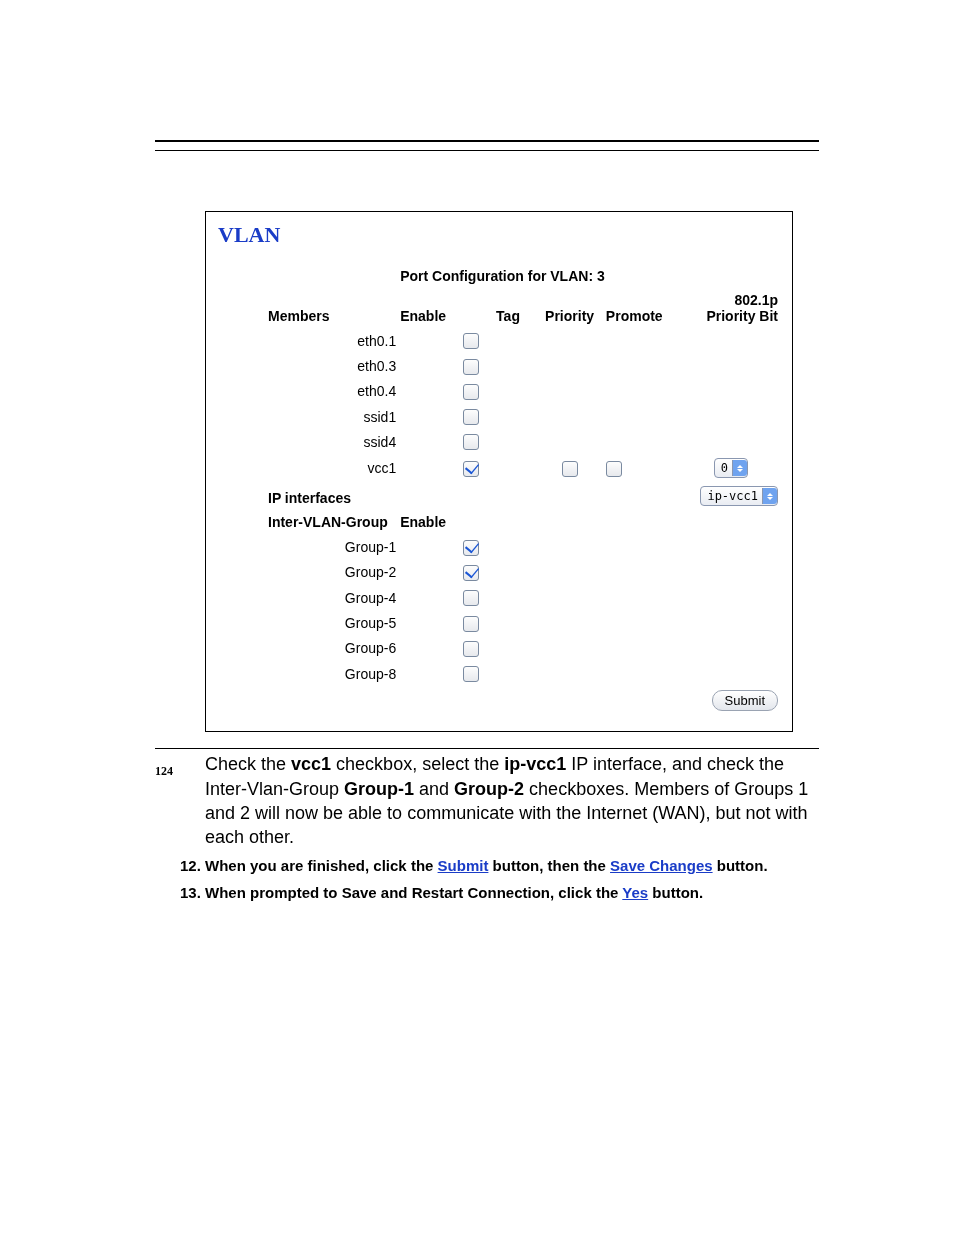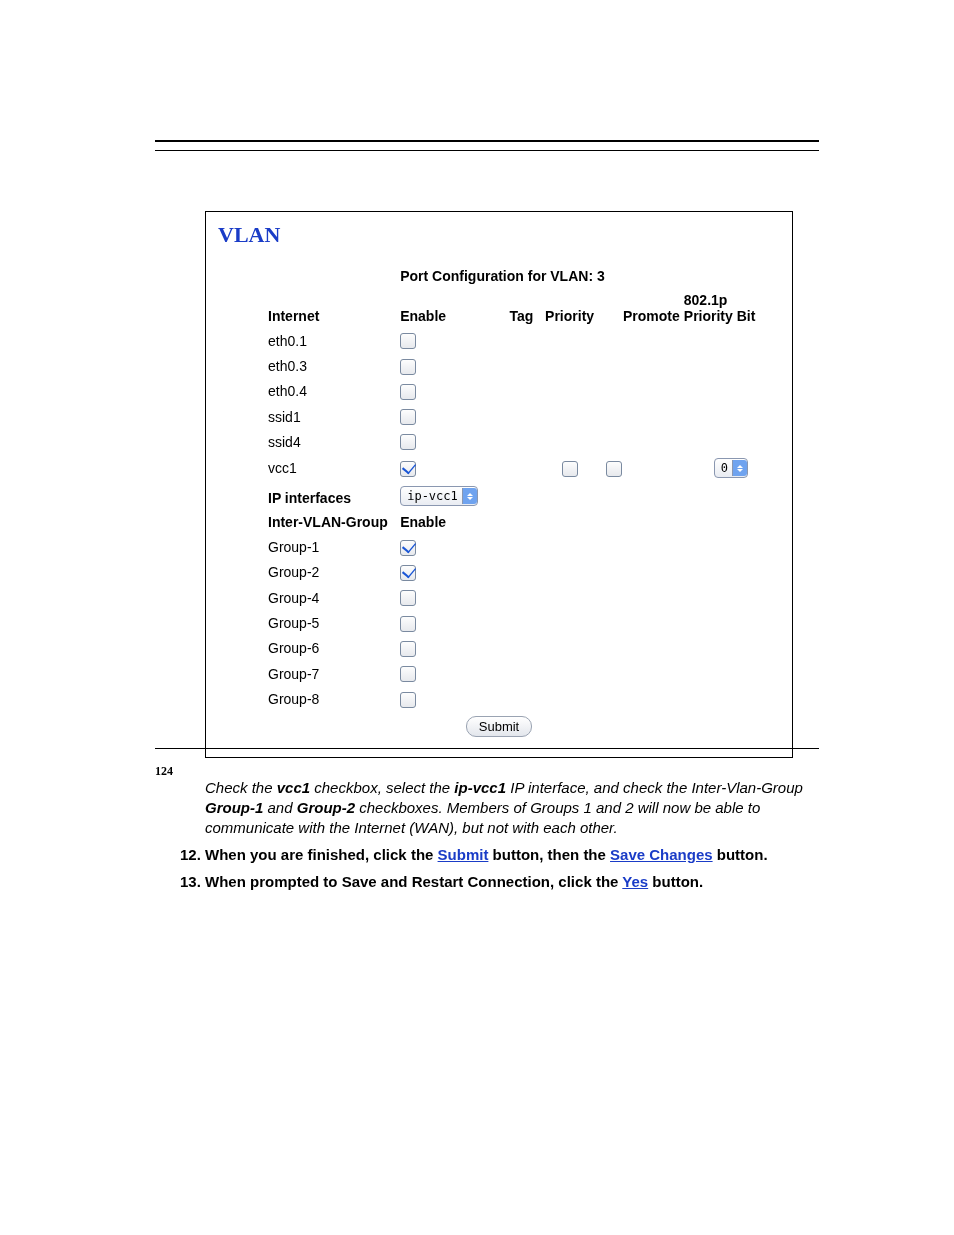--- a/index.html
+++ b/index.html
@@ -3,37 +3,37 @@
 <meta charset="utf-8">
 <style>
   html,body{margin:0;padding:0;background:#fff;font-family:Verdana,Geneva,sans-serif;color:#000;}
   .page{width:954px;height:904px;margin:0 auto;position:relative;box-sizing:border-box;padding:140px 135px 0 155px;}
   .rule{border-top:2px solid #000;margin-bottom:8px;}
   .rule.thin{border-top:1px solid #000;}
   .panel{border:1px solid #000;margin:60px 0 20px 50px;width:588px;box-sizing:border-box;padding:10px 12px 16px 12px;}
   .panel-title{color:#1a3cc7;font-family:Georgia,'Times New Roman',serif;font-weight:bold;font-size:22px;margin-bottom:16px;}
   table.vlan{border-collapse:collapse;width:100%;font-family:Verdana,Geneva,sans-serif;font-size:14px;}
   table.vlan th{font-weight:bold;text-align:left;padding:4px 2px;vertical-align:bottom;}
-  table.vlan td{padding:4px 2px;vertical-align:middle;}
+  table.vlan td{padding:4px 2px;vertical-align:middle;text-align:right;}
   .section-caption{font-weight:bold;text-align:center;}
   .col-portname{width:150px;padding-left:50px !important;}
   .col-enable{width:90px;}
   .col-tag{width:60px;text-align:center;}
   .col-priority{width:70px;text-align:center;}
   .col-promote{width:80px;text-align:center;}
   .col-8021p{width:110px;text-align:center;}
   .checkbox{display:inline-block;width:14px;height:14px;border:1px solid #7a8aa0;border-radius:3px;background:linear-gradient(#fdfdfd,#e7e9ed);vertical-align:middle;position:relative;}
   .checkbox.checked::after{content:"";position:absolute;left:2px;top:-1px;width:10px;height:10px;border-right:2px solid #1a56d6;border-bottom:2px solid #1a56d6;transform:rotate(40deg) scaleX(.7);}
   .select{display:inline-flex;align-items:center;border:1px solid #8a97b0;border-radius:4px;background:linear-gradient(#ffffff,#e9ecf2);font-family:Monaco,Consolas,monospace;font-size:12px;padding:1px 0 1px 6px;line-height:16px;vertical-align:middle;}
   .select .arrow{display:inline-flex;flex-direction:column;align-items:center;justify-content:center;background:#6fa3ef;border-left:1px solid #8a97b0;border-radius:0 3px 3px 0;width:14px;height:16px;margin-left:4px;}
   .select .arrow::before{content:"";border-left:3px solid transparent;border-right:3px solid transparent;border-bottom:3px solid #fff;margin-bottom:1px;}
   .select .arrow::after{content:"";border-left:3px solid transparent;border-right:3px solid transparent;border-top:3px solid #fff;}
   .submit-row{text-align:center;padding-top:8px;}
   .btn{display:inline-block;border:1px solid #9aa3b2;border-radius:10px;background:linear-gradient(#ffffff,#e3e6ec);padding:2px 12px;font-family:Verdana,Geneva,sans-serif;font-size:13px;}
-  .body-text{font-family:Arial,Helvetica,sans-serif;font-size:15px;line-height:1.35;margin-left:50px;margin-top:8px;font-style:italic;}
+  .body-text{font-family:Arial,Helvetica,sans-serif;font-size:18px;line-height:1.35;margin-left:50px;margin-top:8px;}
   .body-text b{font-weight:bold;}
   ol.steps{font-family:Arial,Helvetica,sans-serif;font-size:15px;line-height:1.5;margin:6px 0 0 10px;padding-left:40px;}
   ol.steps li{margin-bottom:4px;font-weight:bold;}
   .link{color:#1a3cc7;text-decoration:underline;font-weight:bold;}
   .footer-rule{position:absolute;left:155px;right:135px;bottom:155px;border-top:1px solid #000;}
   .page-number{position:absolute;left:155px;bottom:125px;font-family:Georgia,'Times New Roman',serif;font-weight:bold;font-size:12px;}
 </style>
 </head>
 <body>
 
@@ -44,26 +44,26 @@
   <div class="panel">
     <div class="panel-title">VLAN</div>
 
     <table class="vlan">
       <tbody>
           <tr>
         <th class="col-portname"></th>
         <th colspan="5" class="section-caption">Port Configuration for VLAN: 3</th>
       </tr>
       <tr>
-        <th class="col-portname">Internet</th>
+        <th class="col-portname">Members</th>
         <th class="col-enable">Enable</th>
-        <th class="col-tag" style="text-align:right">Tag</th>
+        <th class="col-tag" style="text-align:center">Tag</th>
         <th class="col-priority" style="text-align:center">Priority</th>
-        <th class="col-promote" style="text-align:right">Promote</th>
-        <th class="col-8021p" style="text-align:left">802.1p Priority Bit</th>
+        <th class="col-promote" style="text-align:left">Promote</th>
+        <th class="col-8021p" style="text-align:right">802.1p Priority Bit</th>
       </tr>
 
       </tbody>
         <tbody id="ports-body">
           <tr>
             <td class="col-portname">eth0.1</td>
             <td class="col-enable"><span class="checkbox"></span></td>
             <td colspan="4"></td>
           </tr>
           <tr>
@@ -137,25 +137,20 @@
             <td class="col-portname">Group-5</td>
             <td class="col-enable"><span class="checkbox"></span></td>
             <td colspan="4"></td>
           </tr>
           <tr>
             <td class="col-portname">Group-6</td>
             <td class="col-enable"><span class="checkbox"></span></td>
             <td colspan="4"></td>
           </tr>
           <tr>
-            <td class="col-portname">Group-7</td>
-            <td class="col-enable"><span class="checkbox"></span></td>
-            <td colspan="4"></td>
-          </tr>
-          <tr>
             <td class="col-portname">Group-8</td>
             <td class="col-enable"><span class="checkbox"></span></td>
             <td colspan="4"></td>
           </tr>
         </tbody>
 
       <tbody>
           <tr>
         <td colspan="6" class="submit-row">
           <span class="btn">Submit</span>

